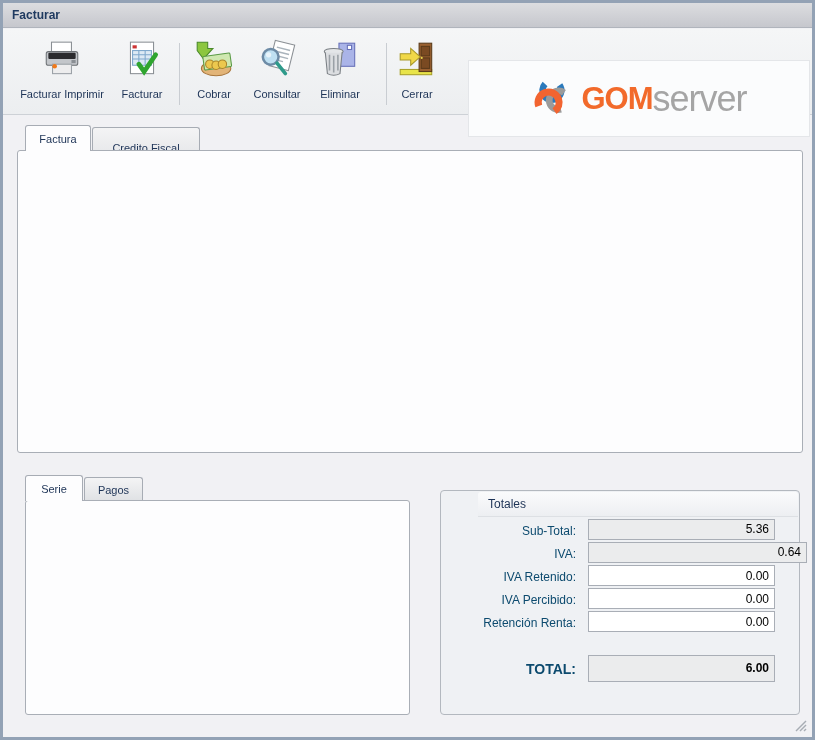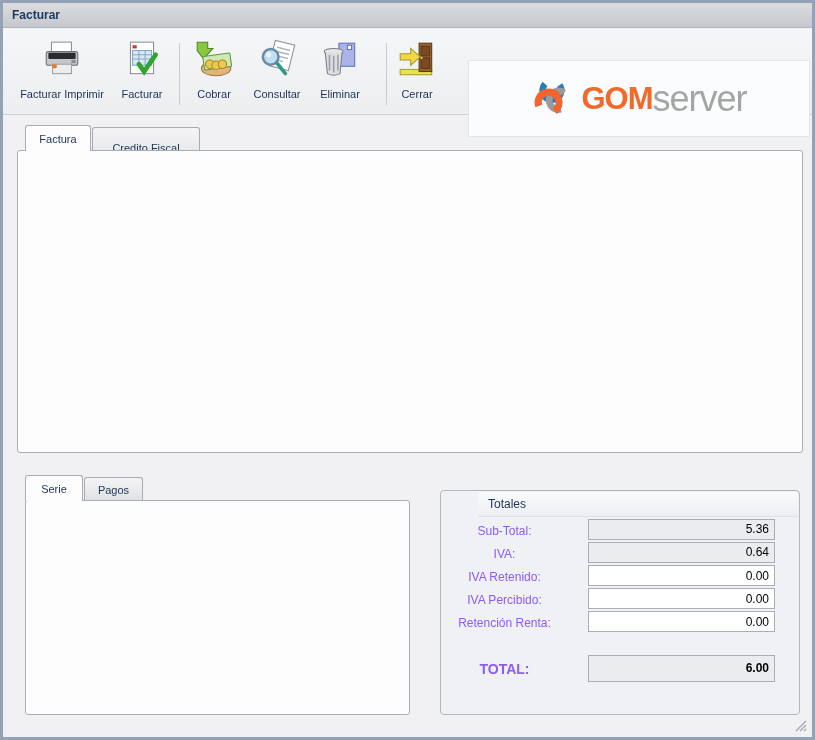--- a/index.html
+++ b/index.html
@@ -65,21 +65,21 @@
   .vscroll .sa { position:absolute; left:0; width:15px; height:14px; font-size:8px; color:#969ca4;
     display:flex; align-items:center; justify-content:center; cursor:pointer; }
   .vscroll .up { top:0; } .vscroll .dn { bottom:0; }
 
   
   .group { position:absolute; background:#eff1f4; border:1px solid #b3b8bf; border-radius:4px; }
   .ghead { position:absolute; left:1px; right:1px; top:1px; height:25px;
     background:linear-gradient(#fafbfc,#edeff2); border-radius:3px 3px 0 0;
     display:flex; align-items:center; padding-left:10px; font-size:12px; color:#1d3356;
     border-bottom:1px solid #dde0e4;margin-left:36px; }
-  .tlabel { position:absolute; font-size:12px; color:#8b5cf6; text-align:center; white-space:nowrap; }
+  .tlabel { position:absolute; font-size:12px; color:#0c4a6e; text-align:right; white-space:nowrap; }
   .tlabel.big { font-size:14px; font-weight:bold; }
 
   .grip { position:absolute; right:5px; bottom:5px; width:14px; height:14px; cursor:nwse-resize; }
 </style>
 </head>
 <body>
 
 <div class="stage">
 
   <div class="titlebar">
@@ -271,21 +271,21 @@
   <div class="group" style="left:437px;top:487px;width:360px;height:225px;">
     <div class="ghead">
       <span>Totales</span>
     </div>
   </div>
 
   <div class="tlabel" style="left:430px;top:521px;width:143px;">Sub-Total:</div>
   <div class="fld dis num" style="left:585px;top:516px;width:187px;height:21px;">5.36</div>
 
   <div class="tlabel" style="left:430px;top:544px;width:143px;">IVA:</div>
-  <div class="fld dis num" style="left:585px;top:539px;width:187px;height:21px;">0.64</div>
+  <div class="fld dis num" style="left:585px;top:539px;width:219px;height:21px;">0.64</div>
 
   <div class="tlabel" style="left:430px;top:567px;width:143px;">IVA Retenido:</div>
   <input class="fld num" style="left: 585px; top: 562px; width: 187px; height: 21px;" value="0.00">
 
   <div class="tlabel" style="left:430px;top:590px;width:143px;">IVA Percibido:</div>
   <input class="fld num" style="left: 585px; top: 585px; width: 187px; height: 21px;" value="0.00">
 
   <div class="tlabel" style="left:430px;top:613px;width:143px;">Retención Renta:</div>
   <input class="fld num" style="left: 585px; top: 608px; width: 187px; height: 21px;" value="0.00">
 

